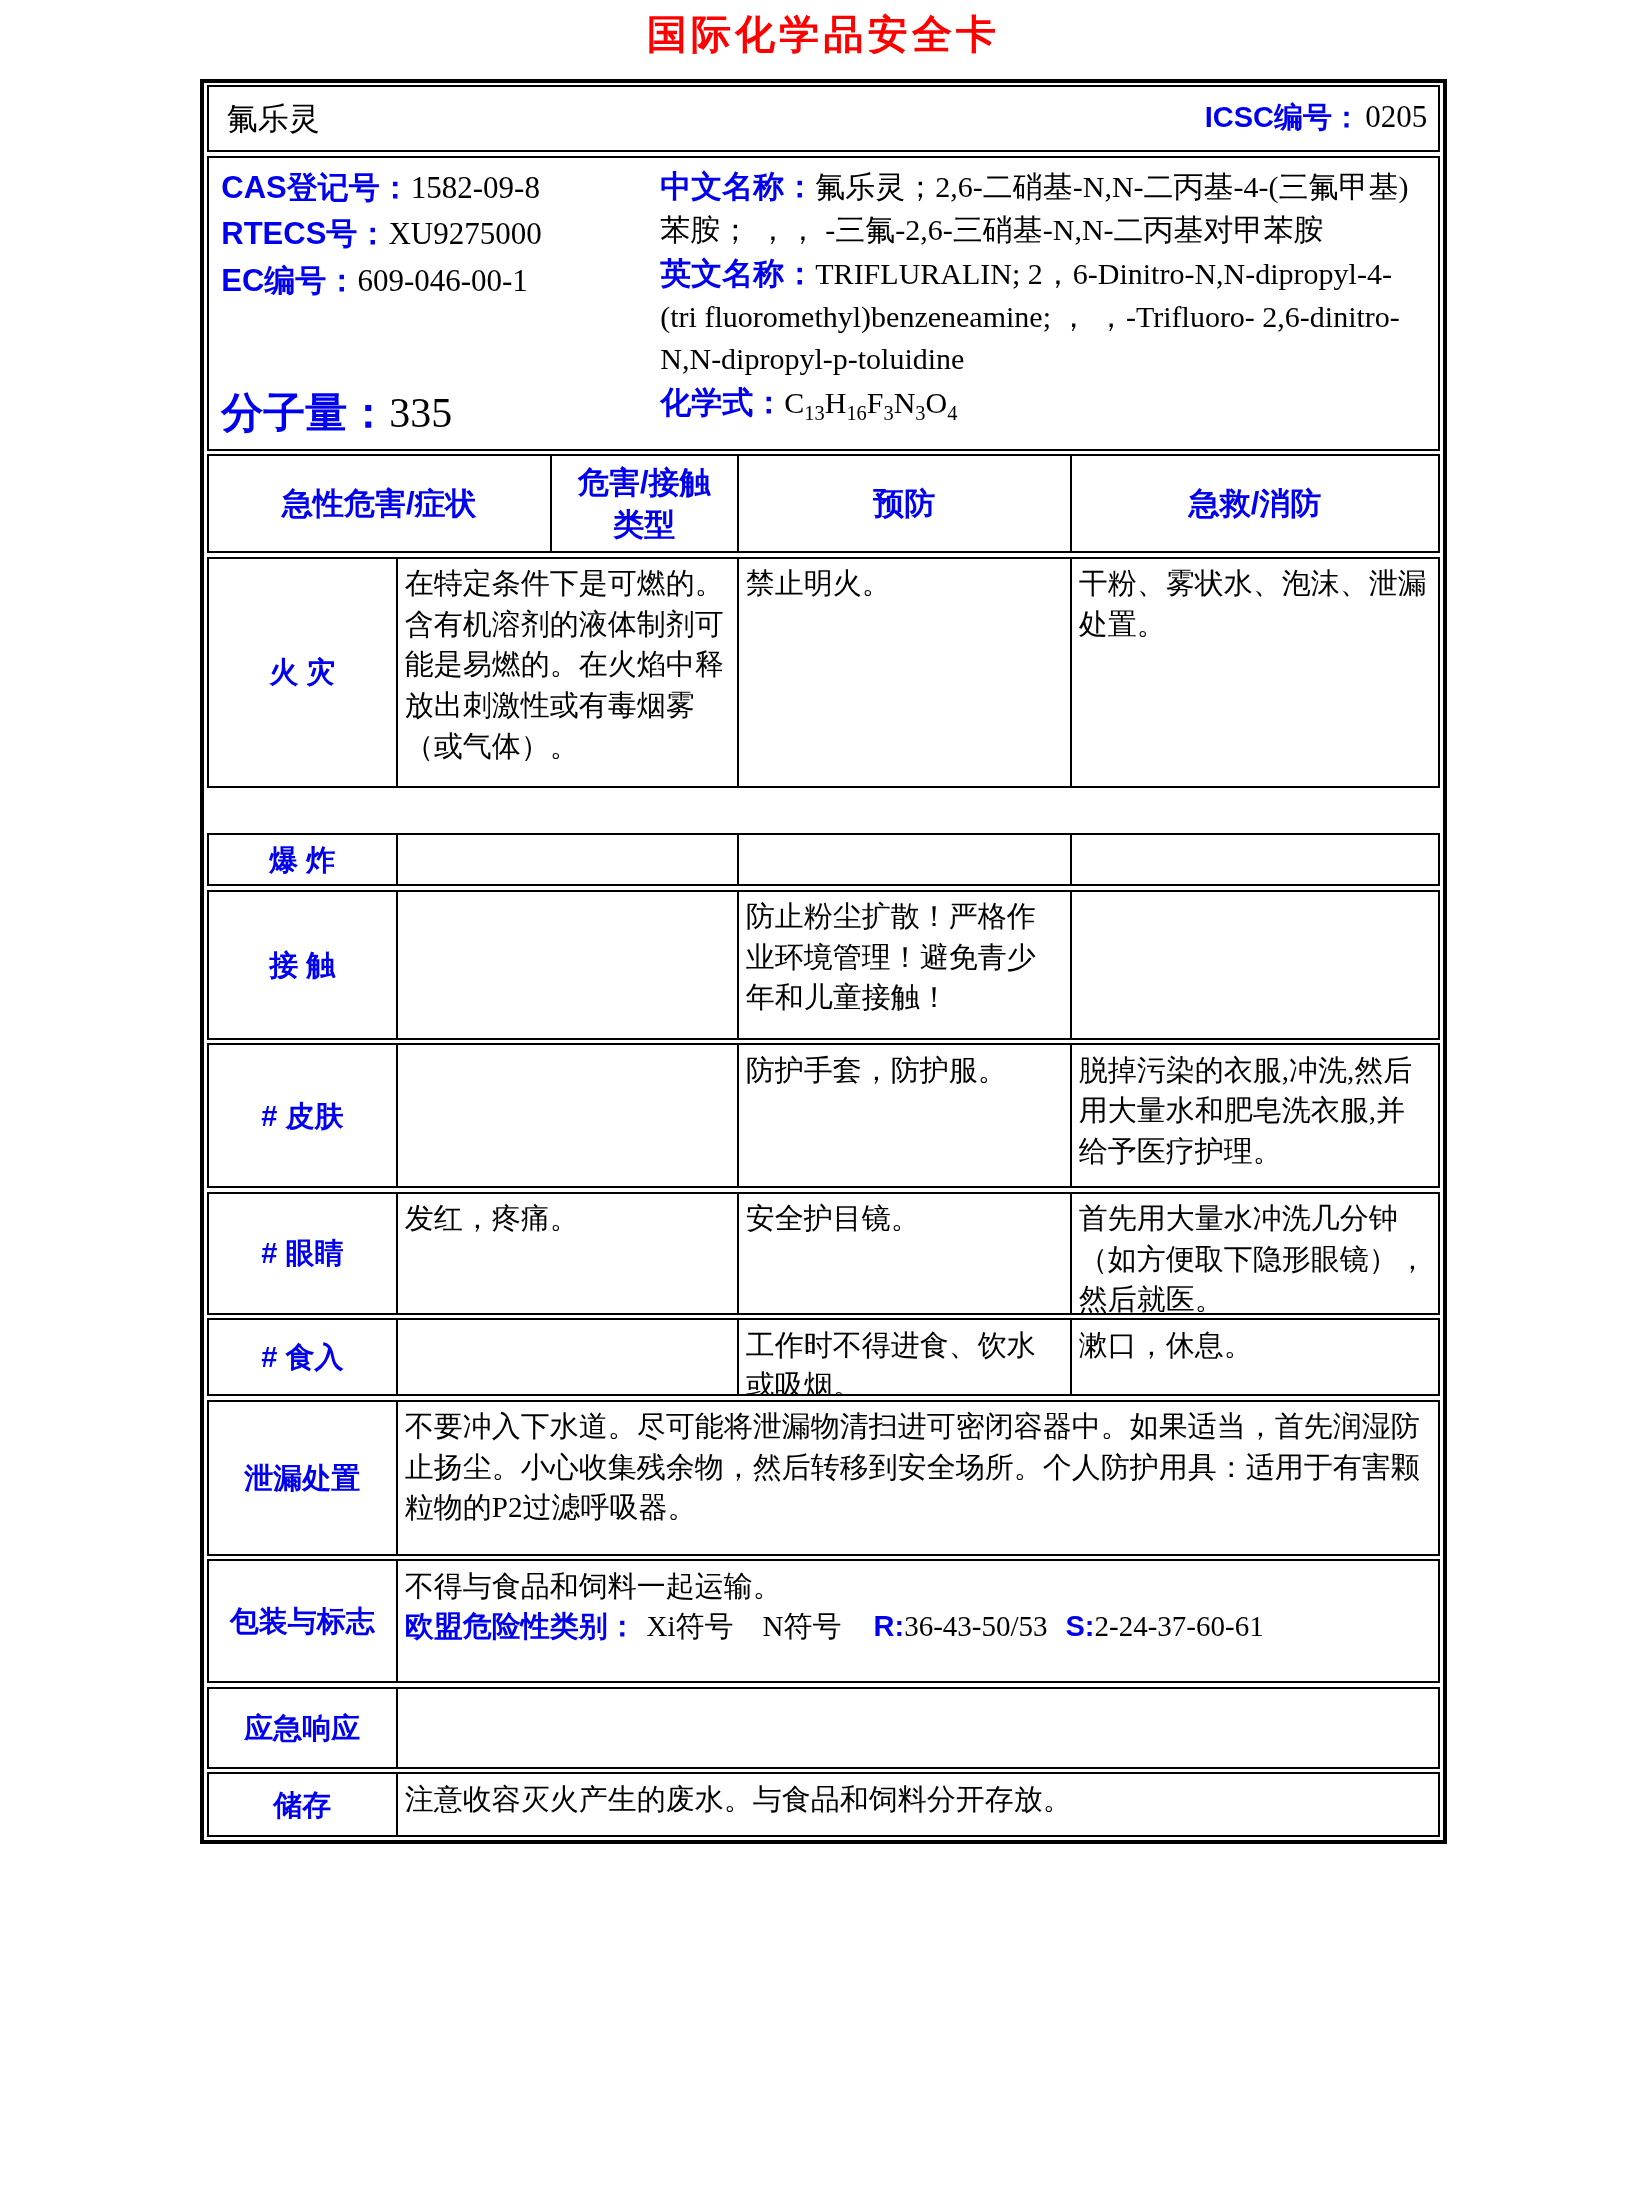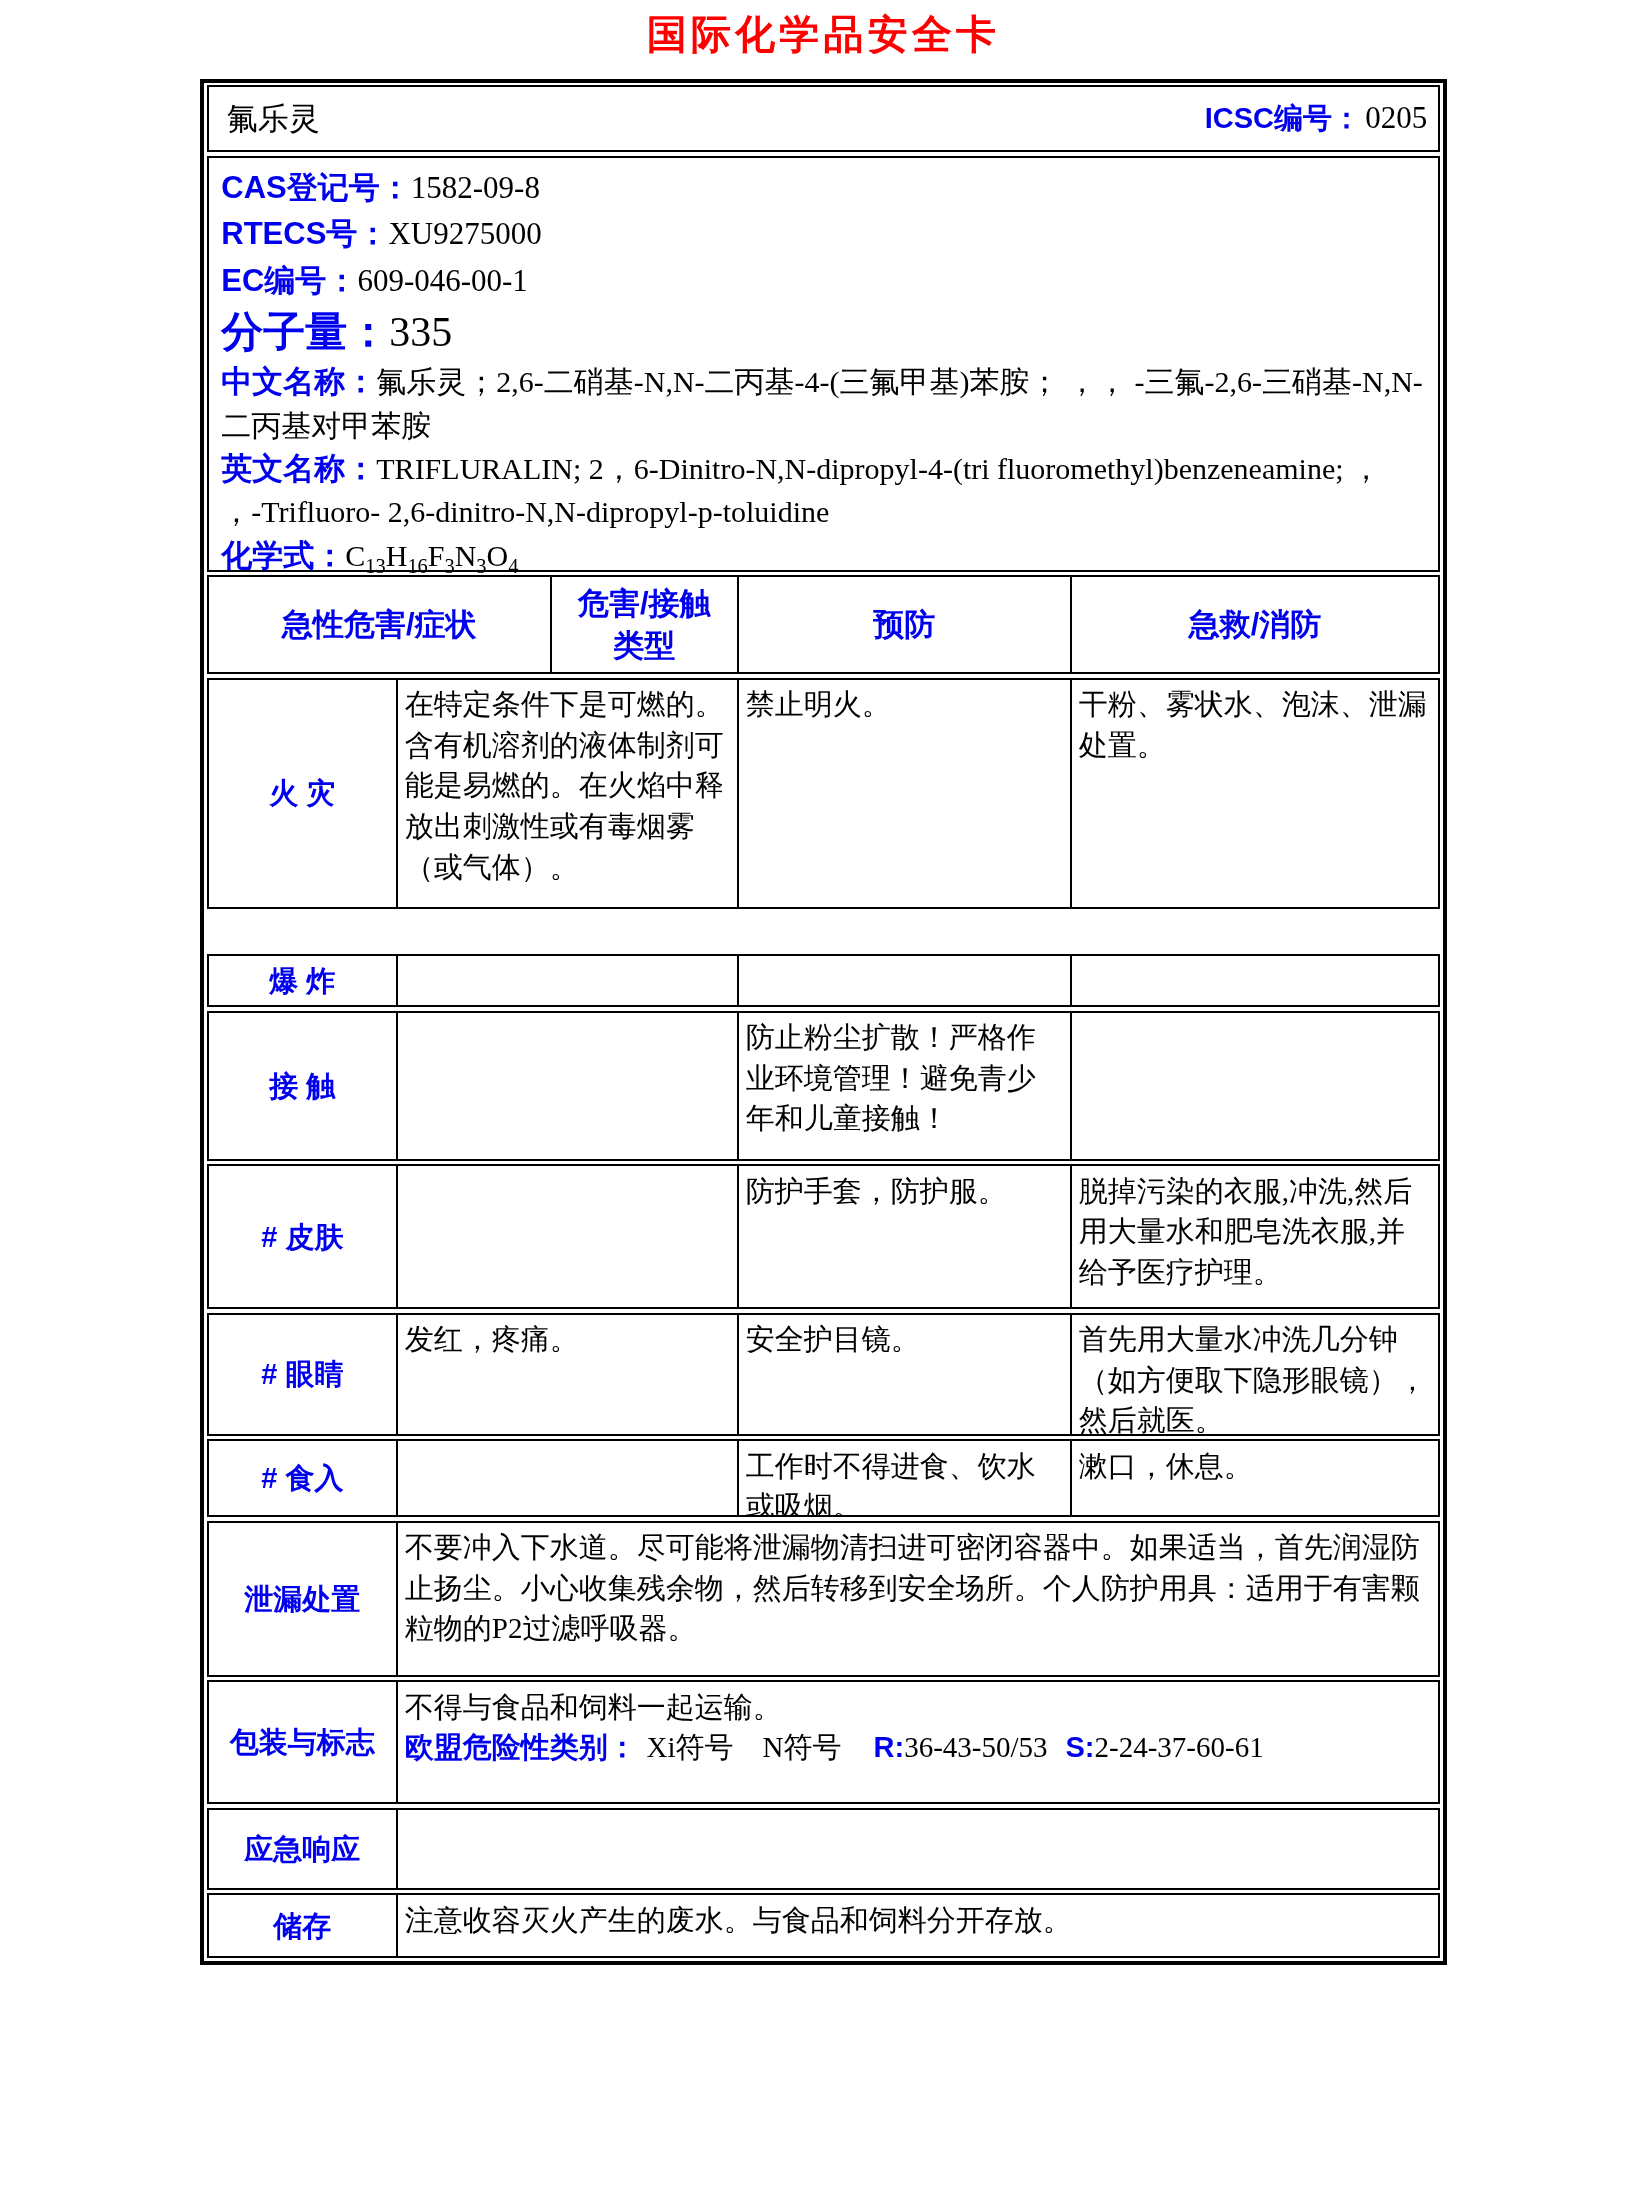--- a/index.html
+++ b/index.html
@@ -41,33 +41,32 @@
   }
   .blue-label {
     font-family: "Liberation Sans", "DejaVu Sans", sans-serif;
     font-weight: bold;
     color: #0000ee;
   }
   
   .name-row {
     height: 67px;
     display: flex;
-    align-items: center;
+    align-items: flex-start;
     justify-content: space-between;
-    padding: 0 11px 0 18px;
+    padding: 11px 11px 0 18px;
     font-size: 31px;
   }
   .name-row .icsc-label { font-size: 29px; }
   .name-row .icsc-number { font-size: 31px; margin-left: 4.2px; }
   
   .info-row {
-    height: 416px;
+    height: 295px;
     display: flex;
     padding: 7px 7px 8.4px 12.5px;
-    flex-direction: column;
   }
   .info-left {
     width: 439px;
     display: flex;
     flex-direction: column;
     flex-shrink: 0;
   }
   .id-line { font-size: 31px; line-height: 1.5; }
   .id-line .blue-label { font-size: 31px; }
   .mw-line { margin-top: auto; font-size: 42px; }

